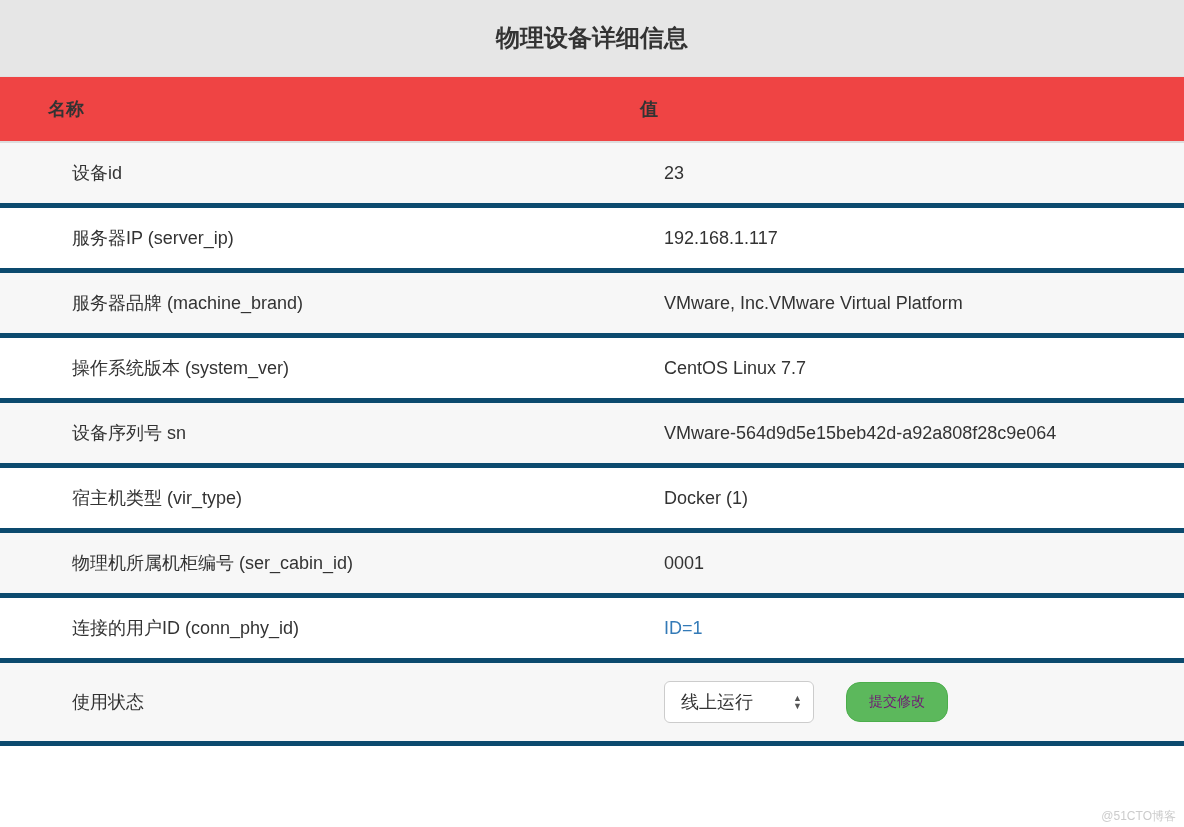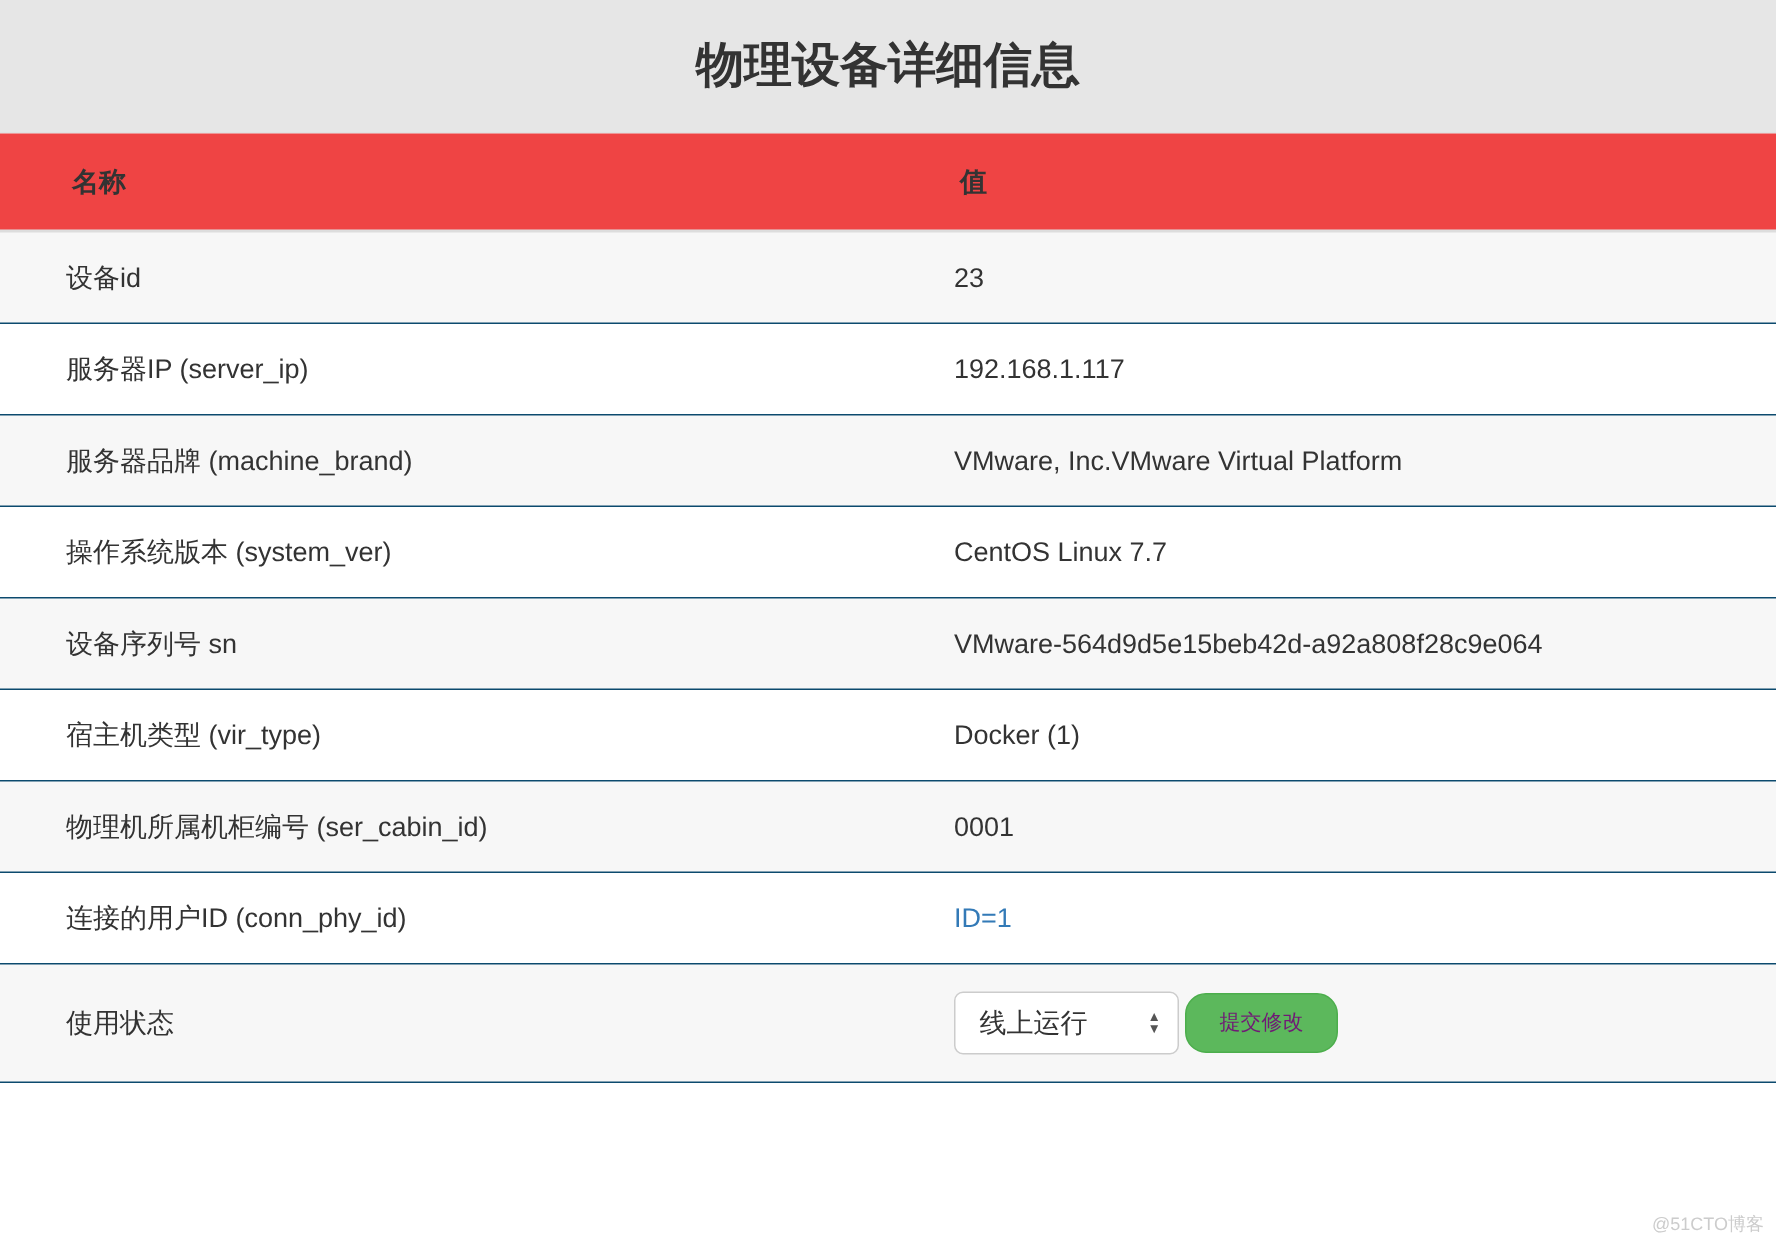--- a/index.html
+++ b/index.html
@@ -16,42 +16,42 @@
     .container {
       width: 1184px;
     }
     .title-bar {
       background: #e6e6e6;
       text-align: center;
       padding: 22px 0;
       border-bottom: 1px solid #e1e1e1;
     }
     .title-bar h1 {
-      font-size: 32px;
+      font-size: 24px;
       font-weight: 700;
       color: #333;
     }
     table {
       width: 100%;
       border-collapse: collapse;
     }
     th {
       text-align: left;
       font-weight: 700;
       padding: 20px 48px;
       font-size: 18px;
       color: #333;
       border-bottom: 2px solid #ddd;
       background: #ef4444;
     }
     td {
-      padding: 18px 44px;
+      padding: 18px 72px;
       font-size: 18px;
       color: #333;
-      border-bottom: 1px solid #0c4a6e;
+      border-bottom: 5px solid #0c4a6e;
     }
     tbody tr:nth-child(odd) td {
       background: #f7f7f7;
     }
     tbody tr:nth-child(even) td {
       background: #fff;
     }
     td.col-name {
       width: 50%;
     }
@@ -60,21 +60,21 @@
     }
     .link {
       color: #337ab7;
       text-decoration: none;
       cursor: pointer;
       margin-top: 16px;
     }
     .status-row {
       display: flex;
       align-items: center;
-      gap: 4px;
+      gap: 32px;
     }
     .select-wrap {
       position: relative;
       display: inline-block;
     }
     .select {
       appearance: none;
       -webkit-appearance: none;
       background: #fff;
       border: 1px solid #ccc;

